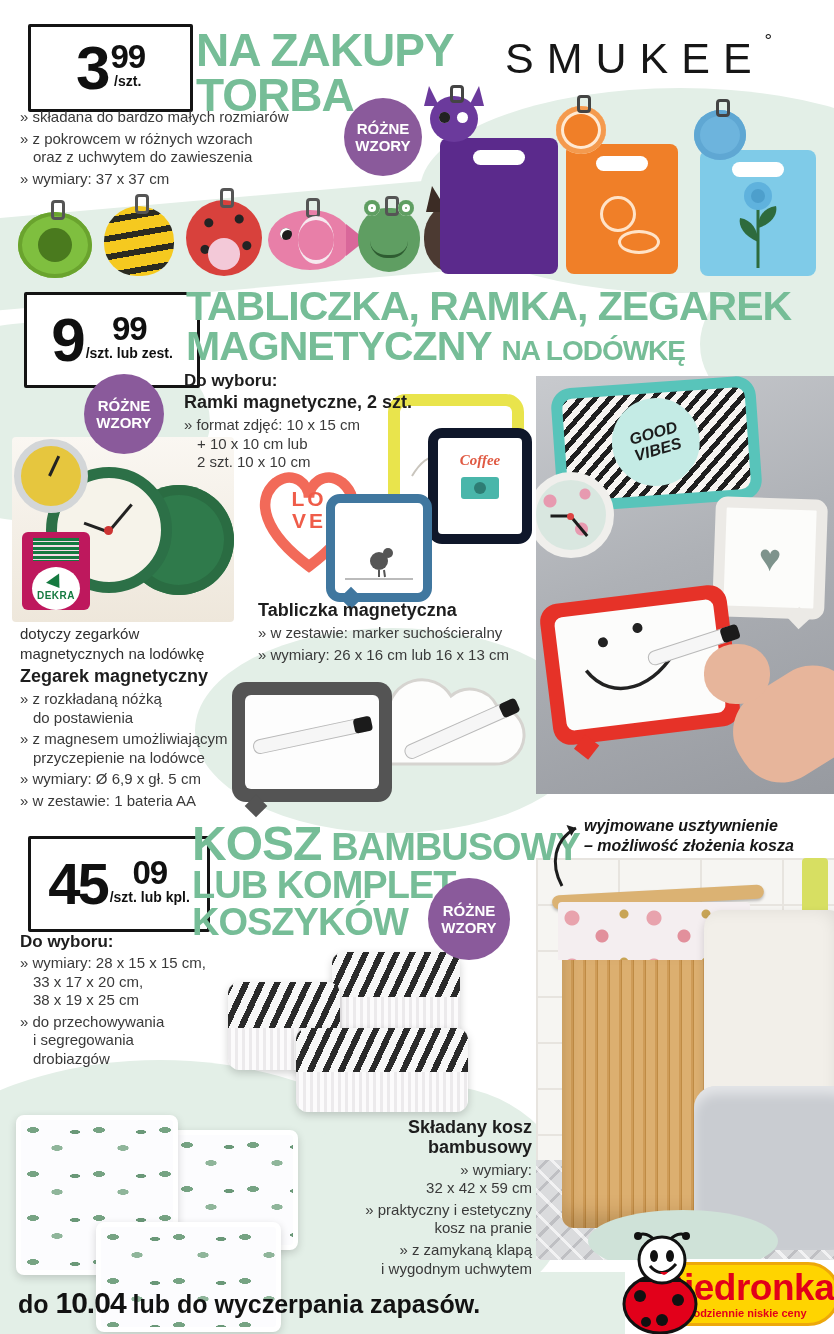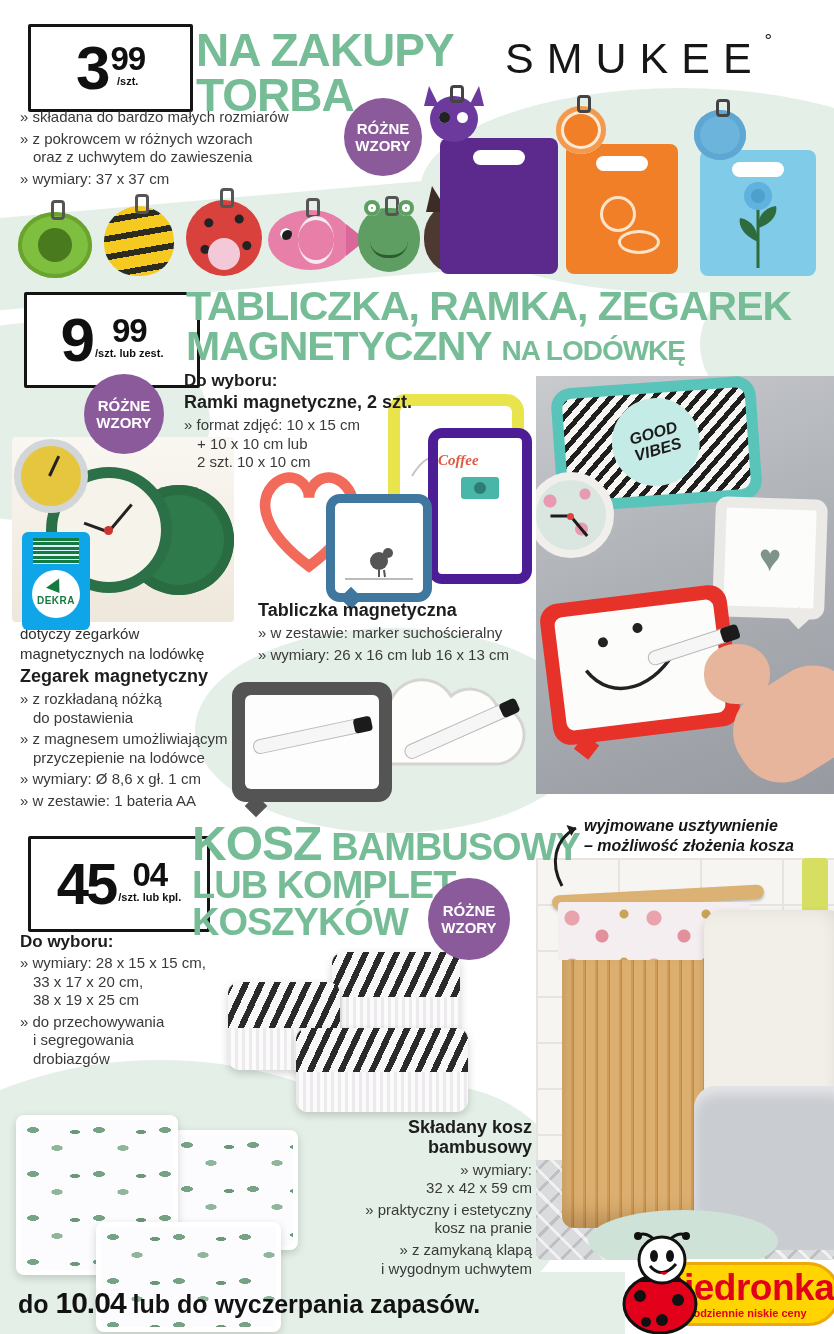--- a/index.html
+++ b/index.html
@@ -7,21 +7,21 @@
         font-family:"Liberation Sans",sans-serif;color:#2d2d2d;margin:0 auto;}
   .blob{position:absolute;background:#e3efe7;border-radius:50%;z-index:0;}
   .rectblob{position:absolute;background:#e3efe7;z-index:0;}
 
   
   .price-box{position:absolute;background:#fff;border:3px solid #141414;border-radius:2px;
              display:flex;align-items:center;justify-content:center;gap:3px;z-index:4;}
   .p-int{font-weight:800;font-size:62px;line-height:1;color:#101010;letter-spacing:-3px;}
   .p-col{display:flex;flex-direction:column;align-items:center;margin-top:-6px;}
   .p-cents{font-weight:800;font-size:33px;line-height:.95;color:#101010;letter-spacing:-1px;}
-  .p-unit{font-weight:700;font-size:11px;color:#101010;white-space:nowrap;}
+  .p-unit{font-weight:700;font-size:14px;color:#101010;white-space:nowrap;}
 
   .sec-title{position:absolute;color:#76bd97;font-weight:800;line-height:.98;letter-spacing:-1px;z-index:4;}
   .sec-title .row{display:flex;align-items:baseline;gap:10px;}
 
   .brand{position:absolute;font-size:43px;font-weight:400;color:#161616;letter-spacing:13px;z-index:4;white-space:nowrap;}
   .brand .deg{font-size:19px;vertical-align:26px;letter-spacing:0;}
 
   .badge{position:absolute;border-radius:50%;background:#8a5a9b;color:#fff;display:flex;flex-direction:column;
          align-items:center;justify-content:center;font-weight:700;font-size:15px;line-height:1.15;z-index:5;}
 
@@ -47,21 +47,21 @@
   .bag::before{content:"";position:absolute;top:12px;left:50%;transform:translateX(-50%);
                width:52px;height:15px;background:#fff;border-radius:8px;}
   .bagpouch{position:absolute;border-radius:50%;z-index:3;}
   .bagpouch::before{content:"";position:absolute;top:-11px;left:50%;margin-left:-4px;width:8px;height:12px;
                     border:3px solid #444;border-radius:4px;}
 
   
   .frame{position:absolute;background:#fff;z-index:2;}
   .tail{position:absolute;width:16px;height:16px;transform:rotate(45deg);}
 
-  .dekra{position:absolute;width:68px;height:98px;background:#0ea5e9;border-radius:6px;z-index:6;
+  .dekra{position:absolute;width:68px;height:78px;background:#be185d;border-radius:6px;z-index:6;
          display:flex;flex-direction:column;align-items:center;padding-top:6px;box-sizing:border-box;}
   .dekra .lines{width:46px;height:26px;background:repeating-linear-gradient(#157a40 0 3px,rgba(255,255,255,.85) 3px 4.5px);}
   .dekra .seal{margin-top:6px;width:48px;height:48px;border-radius:50%;background:#fff;display:flex;
                flex-direction:column;align-items:center;justify-content:center;}
   .dekra .tri{width:0;height:0;border-left:8px solid transparent;border-right:8px solid transparent;
               border-top:12px solid #157a40;transform:rotate(-35deg);margin-bottom:1px;}
   .dekra .dk{font-size:10px;font-weight:800;color:#157a40;letter-spacing:.5px;}
 
   .marker-pen{position:absolute;background:#f6f6f6;border:1px solid #b9b9b9;border-radius:7px;z-index:4;}
   .marker-pen::before{content:"";position:absolute;right:-2px;top:-1px;bottom:-1px;width:18px;background:#1b1b1b;border-radius:4px;}
@@ -233,40 +233,44 @@
     <div class="note">dotyczy zegarków
 magnetycznych na lodówkę</div>
   </div>
 
   <div class="txt" style="left:20px;top:666px;width:250px;">
     <div class="h-bold">Zegarek magnetyczny</div>
     <div class="bullet">» z rozkładaną nóżką
 do postawienia</div>
     <div class="bullet">» z magnesem umożliwiającym
 przyczepienie na lodówce</div>
-    <div class="bullet">» wymiary: Ø 8,6 x gł. 1 cm</div>
+    <div class="bullet">» wymiary: Ø 6,9 x gł. 5 cm</div>
     <div class="bullet">» w zestawie: 1 bateria AA</div>
   </div>
 
   <div class="frame" style="left:388px;top:394px;width:136px;height:118px;border:12px solid #e9e44c;border-radius:18px;box-sizing:border-box;z-index:2;">
     <svg width="110" height="92" viewBox="0 0 110 92">
       <path d="M12 70 C 30 40 40 58 52 34 C 62 18 76 48 96 28" stroke="#c9c5bd" stroke-width="2" fill="none"></path>
     </svg>
     <div class="tail" style="left:10px;bottom:-14px;background:#e9e44c;"></div>
   </div>
-  <div class="frame" style="left:428px;top:428px;width:104px;height:156px;border:10px solid #4c1d95;border-radius:14px;box-sizing:border-box;z-index:3;">
+  <div class="frame" style="left:428px;top:428px;width:104px;height:116px;border:10px solid #0f172a;border-radius:14px;box-sizing:border-box;z-index:3;text-align:center;">
     <div style="margin-top:14px;font-family:'Liberation Serif',serif;font-style:italic;font-weight:700;font-size:15px;color:#e05a43;">Coffee</div>
     <div style="margin:8px auto 0;width:38px;height:22px;background:#49b6aa;border-radius:3px;position:relative;">
       <div style="position:absolute;left:13px;top:5px;width:12px;height:12px;border-radius:50%;background:#2e7d74;"></div>
     </div>
   </div>
   <div class="frame" style="left:250px;top:462px;width:118px;height:114px;background:transparent;z-index:2;">
     <svg width="118" height="114" viewBox="0 0 100 96">
       <path d="M50 88 C 12 60 4 32 22 17 C 37 6 50 19 50 30 C 50 19 63 6 78 17 C 96 32 88 60 50 88 Z" fill="#ffffff" stroke="#f26a59" stroke-width="9"></path>
     </svg>
+    <div style="position:absolute;left:0;right:0;top:26px;text-align:center;font-weight:800;font-size:21px;color:#ef5c49;letter-spacing:3px;line-height:1.05;">
+      <div>LO</div>
+      <div>VE</div>
+    </div>
   </div>
   <div class="frame" style="left:326px;top:494px;width:106px;height:108px;border:9px solid #40779f;border-radius:14px;box-sizing:border-box;z-index:3;">
     <svg width="88" height="90" viewBox="0 0 88 90">
       <circle cx="44" cy="58" r="9" fill="#555"></circle>
         <circle cx="53" cy="50" r="5" fill="#555"></circle>
       <path d="M44 67 L44 74 M49 67 L50 74" stroke="#555" stroke-width="2"></path>
       <path d="M10 76 H 78" stroke="#bbb" stroke-width="2"></path>
     </svg>
     <div class="tail" style="left:8px;bottom:-13px;background:#40779f;"></div>
   </div>
@@ -315,21 +319,21 @@
       <div style="position:absolute;left:22px;bottom:-13px;width:18px;height:18px;background:#e63228;transform:rotate(45deg);"></div>
     </div>
     <div class="hand-skin" style="left:196px;top:300px;width:130px;height:96px;border-radius:44px;transform:rotate(-32deg);"></div>
     <div class="hand-skin" style="left:168px;top:268px;width:66px;height:60px;border-radius:48%;"></div>
     <div class="marker-pen" style="left:110px;top:262px;width:92px;height:13px;transform:rotate(-18deg);z-index:6;"></div>
   </div>
 
   <div class="price-box" style="left:28px;top:836px;width:176px;height:90px;">
     <span class="p-int" style="font-size:58px;">45</span>
     <span class="p-col">
-      <span class="p-cents">04</span>
+      <span class="p-cents">09</span>
       <span class="p-unit">/szt. lub kpl.</span>
     </span>
   </div>
 
   <div class="sec-title" style="left:192px;top:820px;font-size:38px;">
     <div class="row">
       <span style="font-size:48px;">KOSZ</span>
       <span>BAMBUSOWY</span>
     </div>
     <div>LUB KOMPLET</div>

